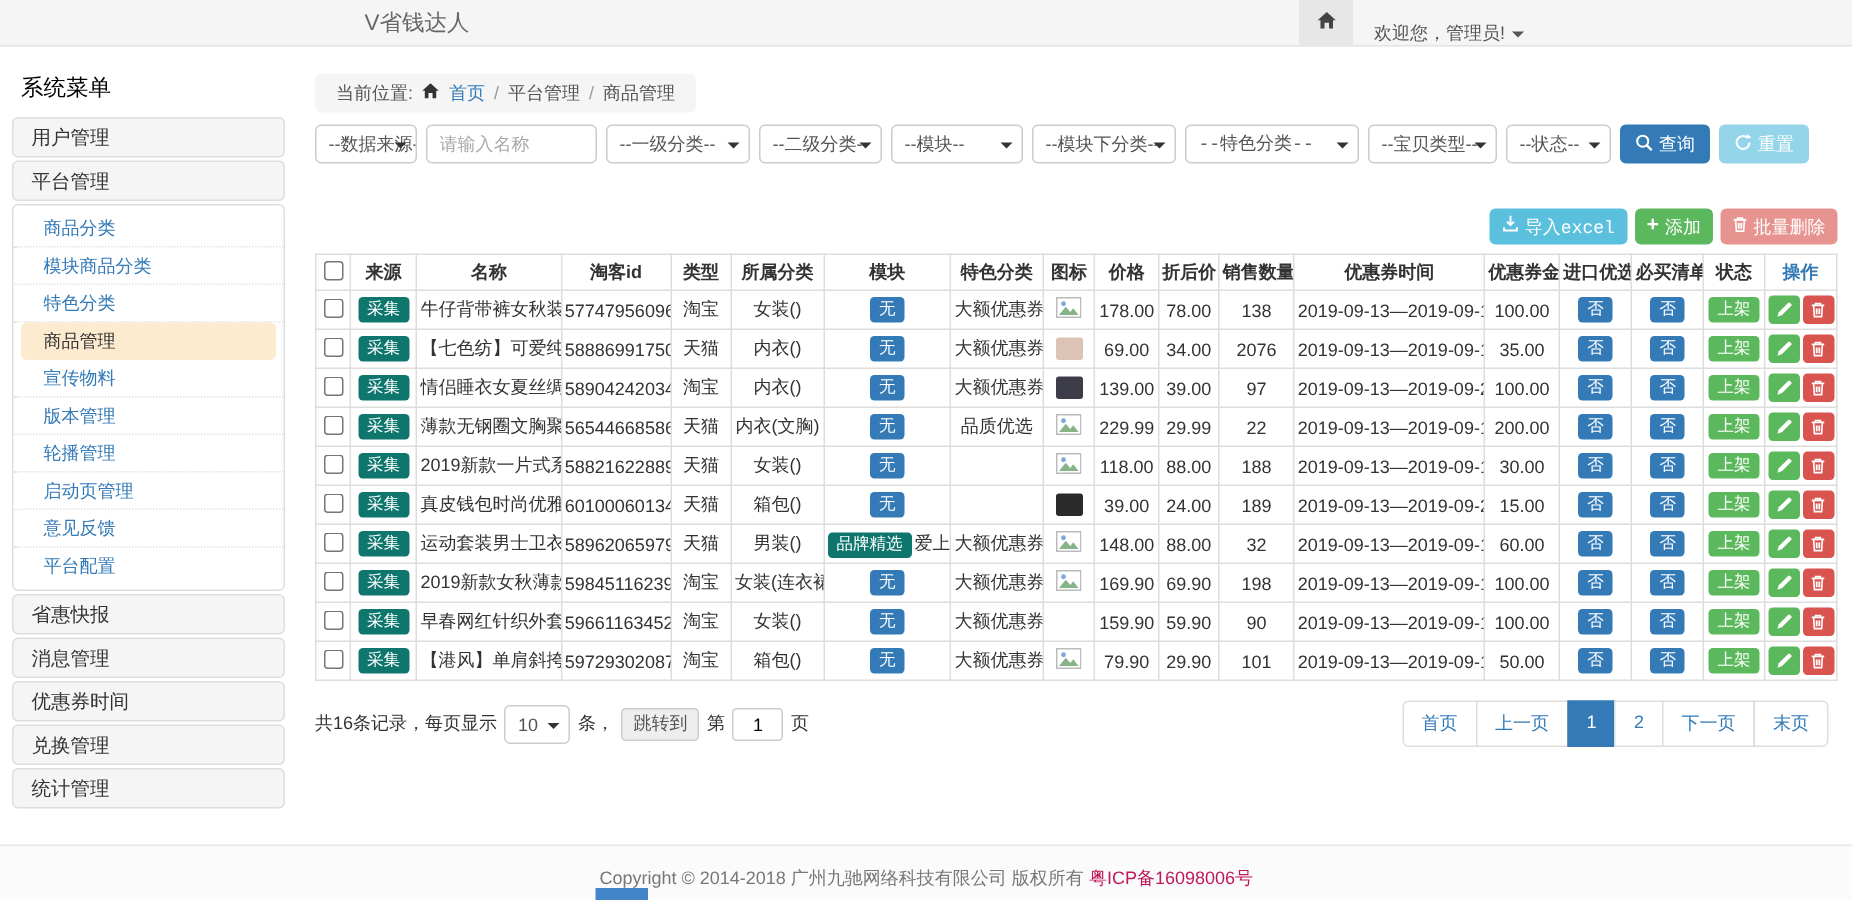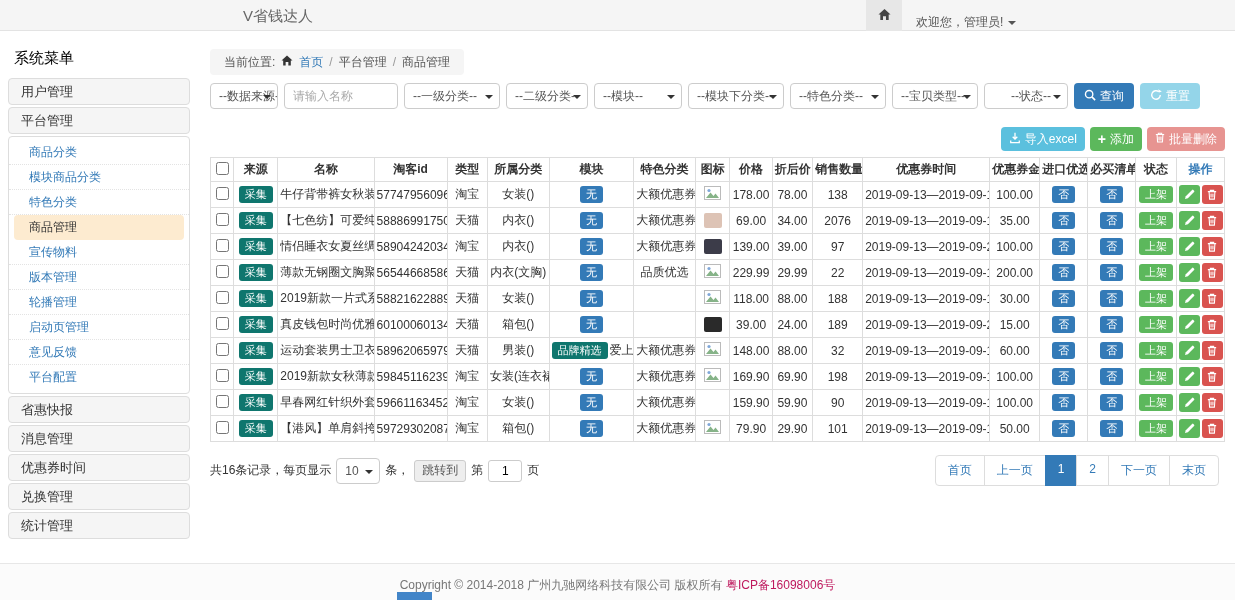--- a/index.html
+++ b/index.html
@@ -36,21 +36,21 @@
   #filter-controls { display:flex; align-items:center; gap:6px; }
   .sel { position:relative; height:26px; border:1px solid #ccc; border-radius:4px; background:#fff; font-size:12px; color:#555; line-height:24px; padding:0 16px 0 8px; cursor:pointer; white-space:nowrap; overflow:hidden; }
   .sel .caret { position:absolute; right:6px; top:11px; width:0; height:0; border-left:4px solid transparent; border-right:4px solid transparent; border-top:4px solid #333; }
   .txt { height:26px; border:1px solid #ccc; border-radius:4px; font-size:12px; padding:0 8px; color:#333; font-family:inherit; }
   .txt::placeholder { color:#aaa; }
   .btn { display:inline-flex; align-items:center; gap:4px; height:26px; border:none; border-radius:4px; color:#fff; font-size:12px; padding:0 10px; cursor:pointer; font-family:inherit; }
   .btn-search { background:#337ab7; }
   .btn-reset { background:#5bc0de; opacity:.65; }
 
   
-  .toolbar { display:flex; justify-content:flex-end; gap:5px; margin-top:18px; }
+  .toolbar { display:flex; justify-content:flex-end; gap:5px; margin-top:30px;font-family:Liberation Mono, monospace; }
   .btn-sm { height:24px; padding:0 8px; }
   .btn-import { background:#5bc0de; }
   .btn-add { background:#5cb85c; }
   .btn-del { background:#d9534f; opacity:.62; }
   .plus { font-size:14px; font-weight:bold; line-height:1; }
 
   
   table { width:100%; border-collapse:collapse; table-layout:fixed; margin-top:6px; }
   th,td { border:1px solid #ddd; font-size:12px; text-align:center; padding:3px 2px; overflow:hidden; white-space:nowrap; color:#333; }
   th { font-weight:bold; height:23px; }
@@ -145,23 +145,23 @@
       </div>
 
       <div class="filter-bar">
         <span id="filter-controls">
             <div class="sel" style="width: 68px;"><span>--数据来源--</span><span class="caret"></span></div>
             <input class="txt" placeholder="请输入名称" style="width: 114px;">
             <div class="sel" style="width: 96px;"><span>--一级分类--</span><span class="caret"></span></div>
             <div class="sel" style="width: 82px;"><span>--二级分类--</span><span class="caret"></span></div>
             <div class="sel" style="width: 88px;"><span>--模块--</span><span class="caret"></span></div>
             <div class="sel" style="width: 96px;"><span>--模块下分类--</span><span class="caret"></span></div>
-            <div class="sel" style="width: 96px;"><span>--特色分类--</span><span class="caret"></span></div>
+            <div class="sel" style="width: 116px; font-family: Liberation Mono, monospace;"><span>--特色分类--</span><span class="caret"></span></div>
             <div class="sel" style="width: 86px;"><span>--宝贝类型--</span><span class="caret"></span></div>
-            <div class="sel" style="width: 84px; text-align: right;"><span>--状态--</span><span class="caret"></span></div>
+            <div class="sel" style="width: 70px;"><span>--状态--</span><span class="caret"></span></div>
           </span>
         <button class="btn btn-search">
           <span><svg width="12" height="12" viewBox="0 0 14 14">
                 <circle cx="6" cy="6" r="4.3" fill="none" stroke="#fff" stroke-width="1.6"></circle>
                 <path d="M9.2 9.2 L13 13" stroke="#fff" stroke-width="1.8"></path>
               </svg></span>
           <span>查询</span>
         </button>
         <button class="btn btn-reset">
           <span><svg width="12" height="12" viewBox="0 0 14 14">

